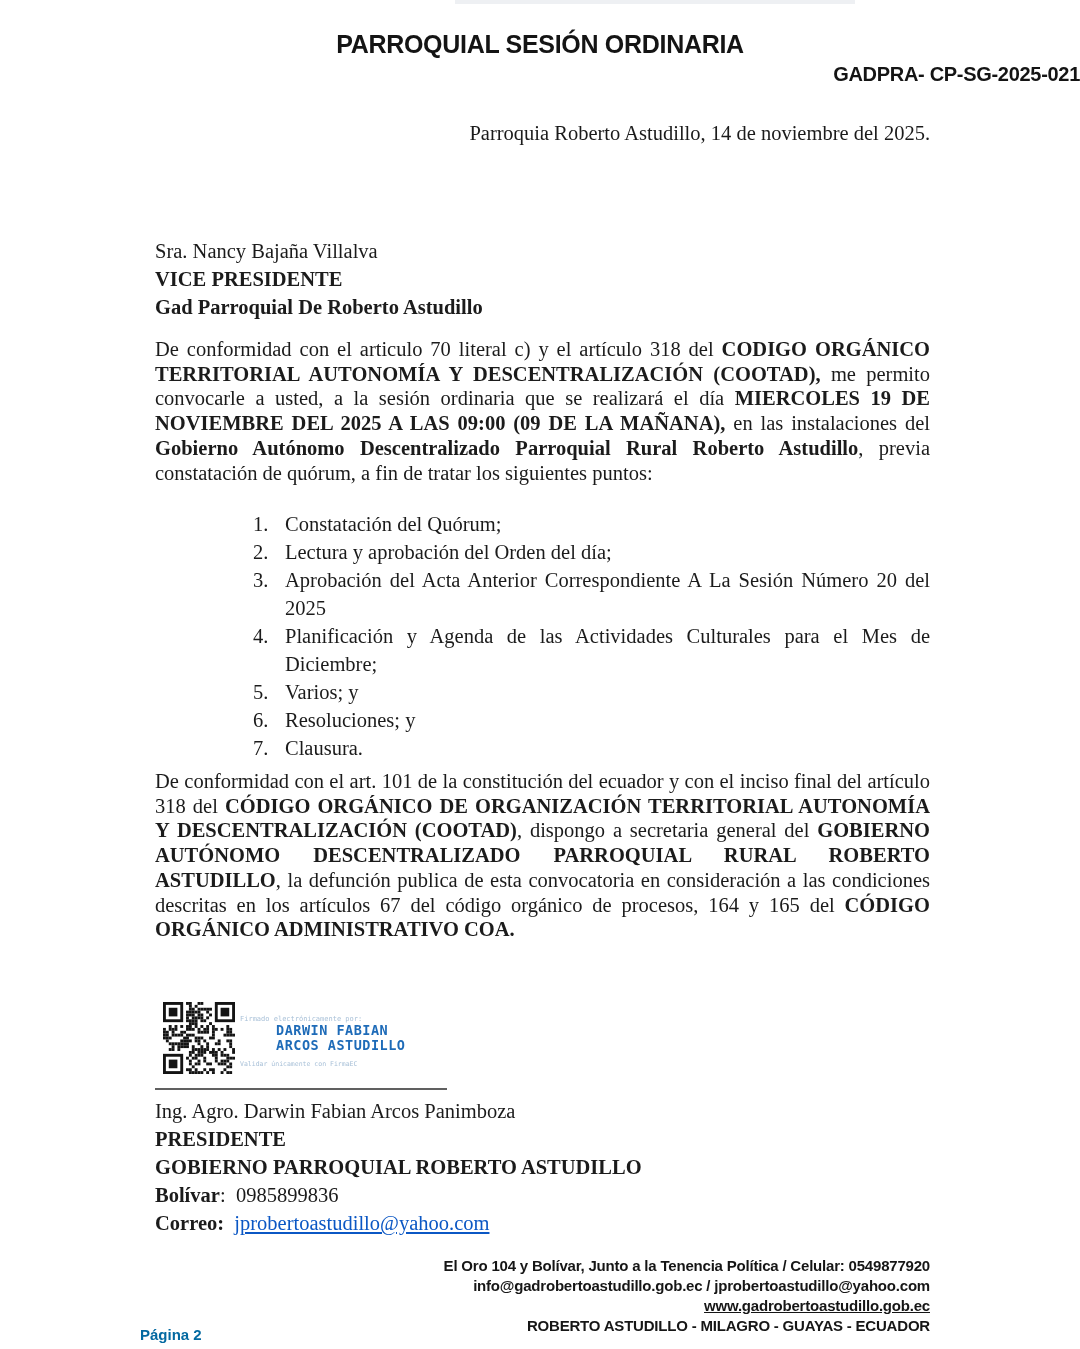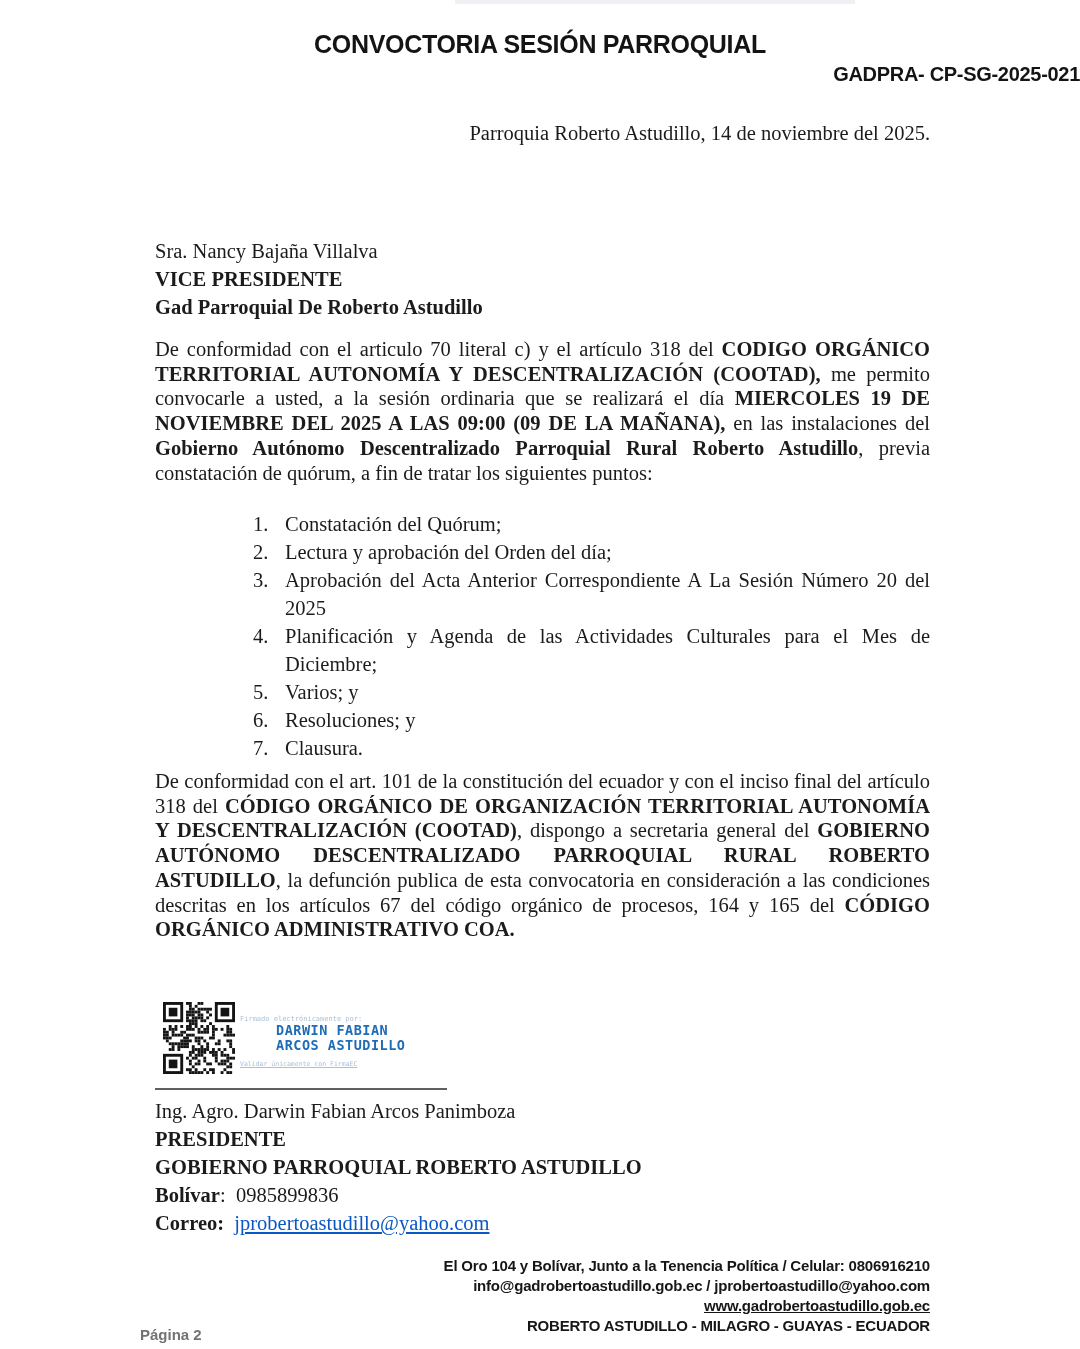--- a/index.html
+++ b/index.html
@@ -42,43 +42,43 @@
   .qr{width:72px;height:72px;display:block;}
   .stamp-text{margin-left:5px;padding-top:13px;}
   .stamp-tiny{
     font-family:"DejaVu Sans Mono", monospace;font-size:7px;color:#a9c1d8;
     white-space:nowrap;line-height:8px;
   }
   .stamp-name{
     font-family:"DejaVu Sans Mono", monospace;font-weight:bold;font-size:13.5px;
     line-height:15px;color:#1e6bb8;letter-spacing:0.5px;white-space:nowrap;padding-left:36px;
   }
-  .stamp-tiny.bottom{margin-top:7px;font-size:6.5px;text-decoration:underline;}
+  .stamp-tiny.bottom{margin-top:7px;font-size:6.5px;}
   .sig-rule{position:absolute;top:1076px;left:155px;width:292px;height:12px;border-bottom:2px solid #606060;}
   
   .sig-block{position:absolute;top:1097px;left:155px;width:775px;font-size:20.5px;line-height:28px;}
   .sig-link{color:#0b57c4;text-decoration:underline;}
   
   .footer{
     position:absolute;top:1256px;left:155px;width:775px;text-align:right;
     font-family:"Liberation Sans", sans-serif;font-weight:bold;font-size:15px;
     line-height:20px;letter-spacing:-0.2px;color:#161616;
   }
   .footer .underlined{text-decoration:underline;}
   .page-number{
     position:absolute;top:1326px;left:140px;
-    font-family:"Liberation Sans", sans-serif;font-weight:bold;font-size:15px;color:#737373;
+    font-family:"Liberation Sans", sans-serif;font-weight:bold;font-size:15px;color:#0369a1;
   }
 </style>
 </head>
 <body>
 
 <div class="page-top-shadow"></div>
 
-<div class="doc-title">CONVOCTORIA SESIÓN PARROQUIAL</div>
+<div class="doc-title">PARROQUIAL SESIÓN ORDINARIA</div>
 <div class="doc-ref">GADPRA- CP-SG-2025-021</div>
 <div class="dateline">Parroquia Roberto Astudillo, 14 de noviembre del 2025.</div>
 
 <div class="recipient">
   <div>Sra. Nancy Bajaña Villalva</div>
   <div class="b">VICE PRESIDENTE</div>
   <div class="b">Gad Parroquial De Roberto Astudillo</div>
 </div>
 
 <div class="para para1"><span>De conformidad con el articulo 70 literal c) y el artículo 318 del </span><span class="b">CODIGO ORGÁNICO TERRITORIAL AUTONOMÍA Y DESCENTRALIZACIÓN (COOTAD),</span><span> me permito convocarle a usted, a la sesión ordinaria que se realizará el día </span><span class="b">MIERCOLES 19 DE NOVIEMBRE DEL 2025 A LAS 09:00 (09 DE LA MAÑANA),</span><span> en las instalaciones del </span><span class="b">Gobierno Autónomo Descentralizado Parroquial Rural Roberto Astudillo</span><span>, previa constatación de quórum, a fin de tratar los siguientes puntos:</span></div>
@@ -351,19 +351,19 @@
 
 <div class="sig-block">
   <div>Ing. Agro. Darwin Fabian Arcos Panimboza</div>
   <div class="b">PRESIDENTE</div>
   <div class="b">GOBIERNO PARROQUIAL ROBERTO ASTUDILLO</div>
   <div><span class="b">Bolívar</span><span style="white-space:pre">:  </span><span>0985899836</span></div>
   <div><span class="b">Correo:</span><span style="white-space:pre">  </span><a href="#" class="sig-link">jprobertoastudillo@yahoo.com</a></div>
 </div>
 
 <div class="footer">
-  <div>El Oro 104 y Bolívar, Junto a la Tenencia Política / Celular: 0806916210</div>
+  <div>El Oro 104 y Bolívar, Junto a la Tenencia Política / Celular: 0549877920</div>
   <div>info@gadrobertoastudillo.gob.ec / jprobertoastudillo@yahoo.com</div>
   <div><a href="#" class="underlined" style="color:inherit">www.gadrobertoastudillo.gob.ec</a></div>
   <div>ROBERTO ASTUDILLO - MILAGRO - GUAYAS - ECUADOR</div>
 </div>
 
 <div class="page-number">Página 2</div>
 
 </body></html>

